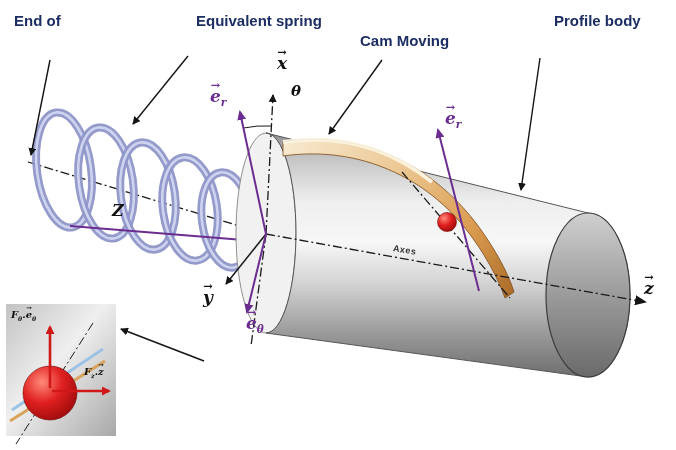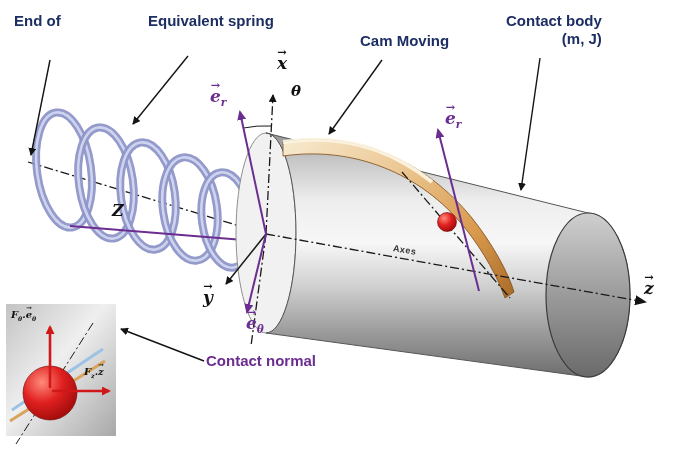--- a/index.html
+++ b/index.html
@@ -5,21 +5,21 @@
   html,body{margin:0;padding:0;background:#fff;}
   .stage{
     position:relative;width:676px;height:450px;background:var(--background,#fff);
     font-family:"Liberation Sans",sans-serif;overflow:hidden;outline:1px solid #dcdcdc;
   }
   .stage svg{position:absolute;left:0;top:0;}
   .lbl{
     position:absolute;font-weight:bold;font-size:15px;color:var(--navy,#1d2e63);
     line-height:1.22;white-space:nowrap;
   }
-  .lbl.center{text-align:right;}
+  .lbl.center{text-align:center;margin-left:48px;}
   .lbl.purple{color:var(--purple,#6b2d90);}
   .math{
     position:absolute;font-family:"DejaVu Serif",serif;font-style:italic;font-weight:bold;
     font-size:17px;color:#111;white-space:nowrap;line-height:1;
   }
   .math.purple{color:var(--purple,#6b2d90);}
   .vec{position:relative;display:inline-block;}
   .vec .arr{
     position:absolute;left:50%;top:-0.72em;transform:translateX(-50%);
     font-size:0.66em;font-style:normal;font-weight:bold;
@@ -160,25 +160,23 @@
     <div>End of</div>
   </div>
 
   <div class="lbl center" style="left:148px;top:12px">
     <div>Equivalent spring</div>
   </div>
 
   <div class="lbl" style="left:360px;top:32px">Cam Moving</div>
 
   <div class="lbl center" style="left:506px;top:12px">
-    <div>Contact body</div>
-    <div>(m, J)</div>
-  </div>
-
-  <div class="lbl purple" style="left:206px;top:352px">Contact normal</div>
+    <div>Profile body</div>
+  </div>
+
 
   <div class="small-axes" style="left:393px;top:245px">Axes</div>
 
   <div class="math" style="left:112px;top:203px;font-size:16px">Z</div>
 
   <div class="math" style="left:291px;top:84px;font-size:15px">θ</div>
 
   <div class="math" style="left:277px;top:55px">
     <span class="vec"><span class="arr">→</span><span>x</span></span>
   </div>

